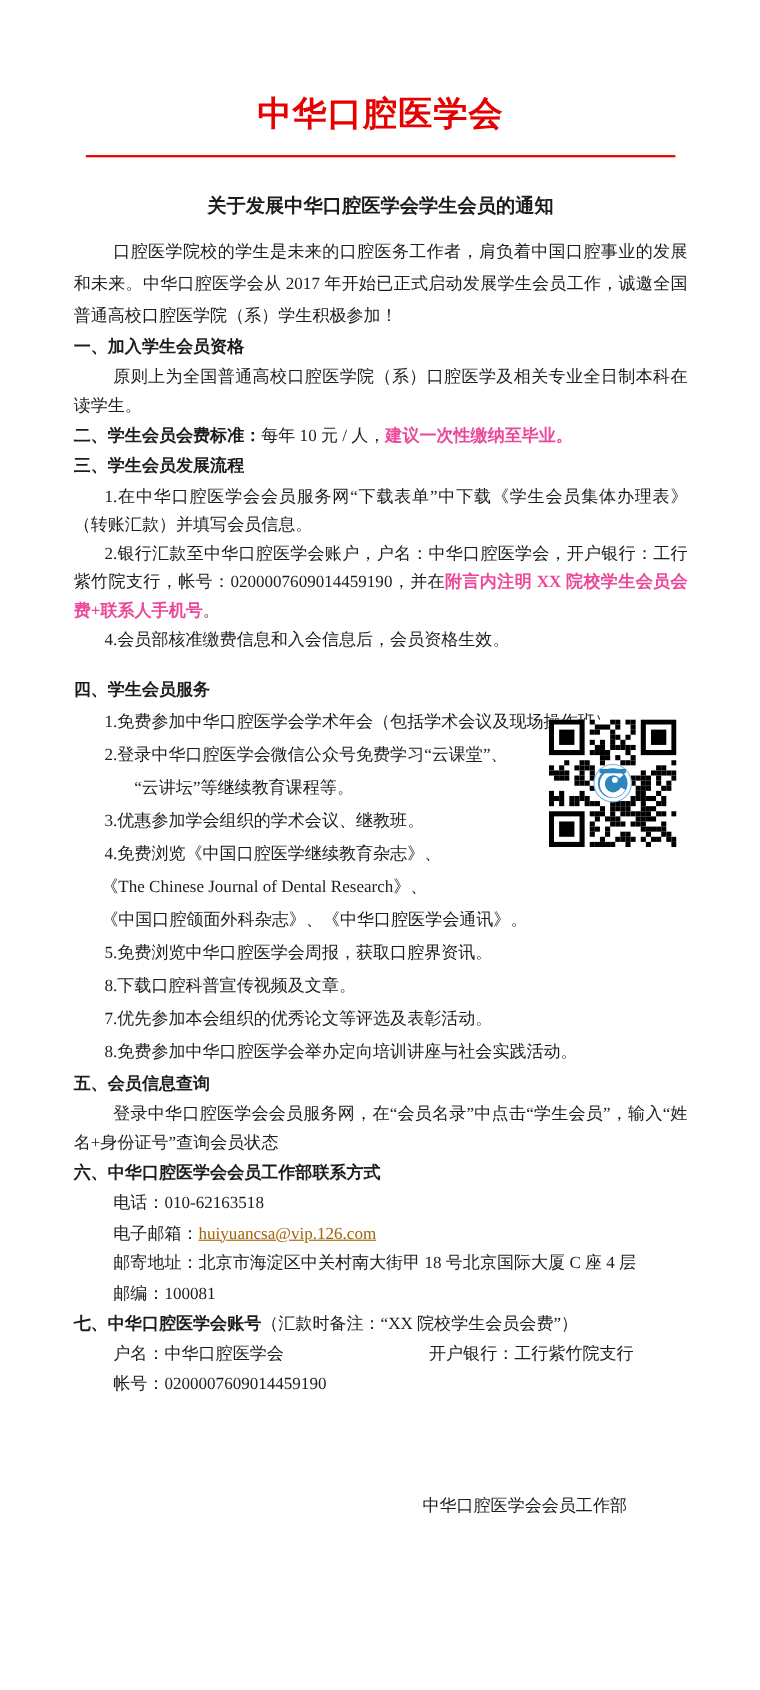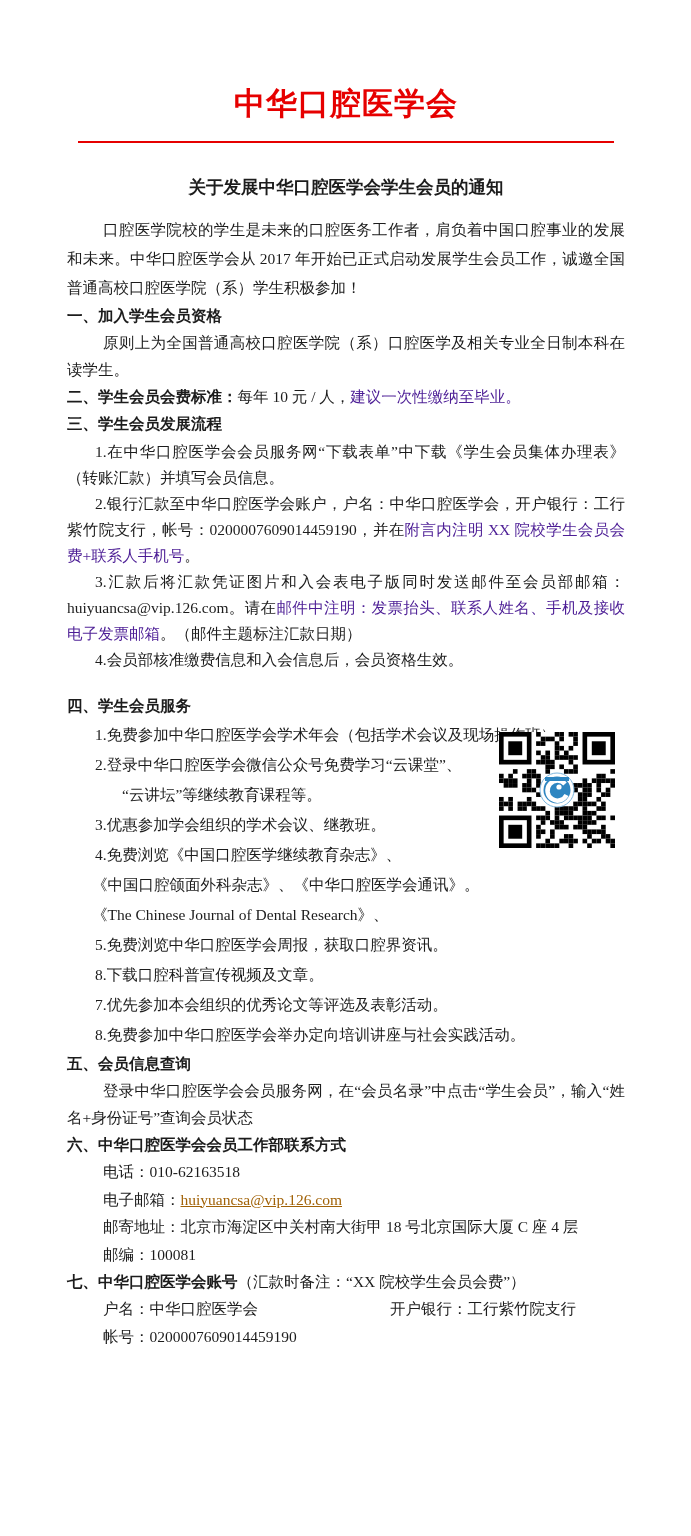--- a/index.html
+++ b/index.html
@@ -31,21 +31,21 @@
     margin-top:32px;
     text-align:center;
     font-size:17.5px;
     font-weight:bold;
     line-height:24px;
   }
   .body-text{font-size:15.5px;line-height:29px;text-align:justify;margin:0;}
   .indent2{text-indent:36px;}
   .sec-head{font-size:15.5px;font-weight:bold;line-height:27px;margin:0;}
   .sec-line{font-size:15.5px;line-height:27px;margin:0;}
-  .red-em{color:#4c1d95;font-weight:normal;}
+  .red-em{color:#ec4899;font-weight:bold;}
   .s3-item{font-size:15.5px;line-height:26px;text-align:justify;text-indent:28px;margin:0 0 0 0;}
   .s3-item.first{margin-top:2px;}
   .s4-wrap{position:relative;}
   .s4-line{font-size:15.5px;line-height:27px;margin-top:3px;}
   .s4-line.num{padding-left:28px;}
   .s4-line.cont{padding-left:55px;}
   .s4-line.book{padding-left:25px;}
   .s4-line.first{margin-top:2px;}
   .qr{position:absolute;top:40px;right:10px;width:116px;height:116px;}
   .kv-row{font-size:15.5px;line-height:27.5px;margin-left:36px;display:flex;}
@@ -68,32 +68,31 @@
     <p class="body-text indent2" style="margin-top:16px;">口腔医学院校的学生是未来的口腔医务工作者，肩负着中国口腔事业的发展和未来。中华口腔医学会从 2017 年开始已正式启动发展学生会员工作，诚邀全国普通高校口腔医学院（系）学生积极参加！</p>
 
     <h3 class="sec-head">一、加入学生会员资格</h3>
     <p class="body-text indent2" style="line-height:27px;">原则上为全国普通高校口腔医学院（系）口腔医学及相关专业全日制本科在读学生。</p>
 
     <p class="sec-line"><span style="font-weight:bold;text-align:right;">二、学生会员会费标准：</span><span>每年 10 元 / 人，</span><span class="red-em">建议一次性缴纳至毕业。</span></p>
 
     <h3 class="sec-head">三、学生会员发展流程</h3>
     <p class="s3-item first">1.在中华口腔医学会会员服务网“下载表单”中下载《学生会员集体办理表》（转账汇款）并填写会员信息。</p>
     <p class="s3-item"><span>2.银行汇款至中华口腔医学会账户，户名：中华口腔医学会，开户银行：工行紫竹院支行，帐号：0200007609014459190，并在</span><span class="red-em">附言内注明 XX 院校学生会员会费+联系人手机号</span><span>。</span></p>
-    <p class="s3-item"><span>3.汇款后将汇款凭证图片和入会表电子版同时发送邮件至会员部邮箱：huiyuancsa@vip.126.com。请在</span><span class="red-em">邮件中注明：发票抬头、联系人姓名、手机及接收电子发票邮箱</span><span>。（邮件主题标注汇款日期）</span></p>
     <p class="s3-item">4.会员部核准缴费信息和入会信息后，会员资格生效。</p>
 
     <div class="s4-wrap">
       <h3 class="sec-head" style="margin-top:19px;">四、学生会员服务</h3>
       <div class="s4-line num first">1.免费参加中华口腔医学会学术年会（包括学术会议及现场操作班）。</div>
       <div class="s4-line num">2.登录中华口腔医学会微信公众号免费学习“云课堂”、</div>
       <div class="s4-line cont">“云讲坛”等继续教育课程等。</div>
       <div class="s4-line num">3.优惠参加学会组织的学术会议、继教班。</div>
       <div class="s4-line num">4.免费浏览《中国口腔医学继续教育杂志》、</div>
+      <div class="s4-line book">《The Chinese Journal of Dental Research》、</div>
       <div class="s4-line book">《中国口腔颌面外科杂志》、《中华口腔医学会通讯》。</div>
-      <div class="s4-line book">《The Chinese Journal of Dental Research》、</div>
       <div class="s4-line num">5.免费浏览中华口腔医学会周报，获取口腔界资讯。</div>
       <div class="s4-line num">8.下载口腔科普宣传视频及文章。</div>
       <div class="s4-line num">7.优先参加本会组织的优秀论文等评选及表彰活动。</div>
       <div class="s4-line num">8.免费参加中华口腔医学会举办定向培训讲座与社会实践活动。</div>
       <div class="qr"><svg width="116" height="116" viewBox="0 0 116 116" xmlns="http://www.w3.org/2000/svg">
             <rect width="116" height="116" fill="#fff"></rect>
             <rect x="37.12" y="0" width="4.64" height="4.64" fill="#000"></rect>
             <rect x="55.67999999999999" y="0" width="4.64" height="4.64" fill="#000"></rect>
             <rect x="60.31999999999999" y="0" width="4.64" height="4.64" fill="#000"></rect>
             <rect x="69.6" y="0" width="4.64" height="4.64" fill="#000"></rect>

